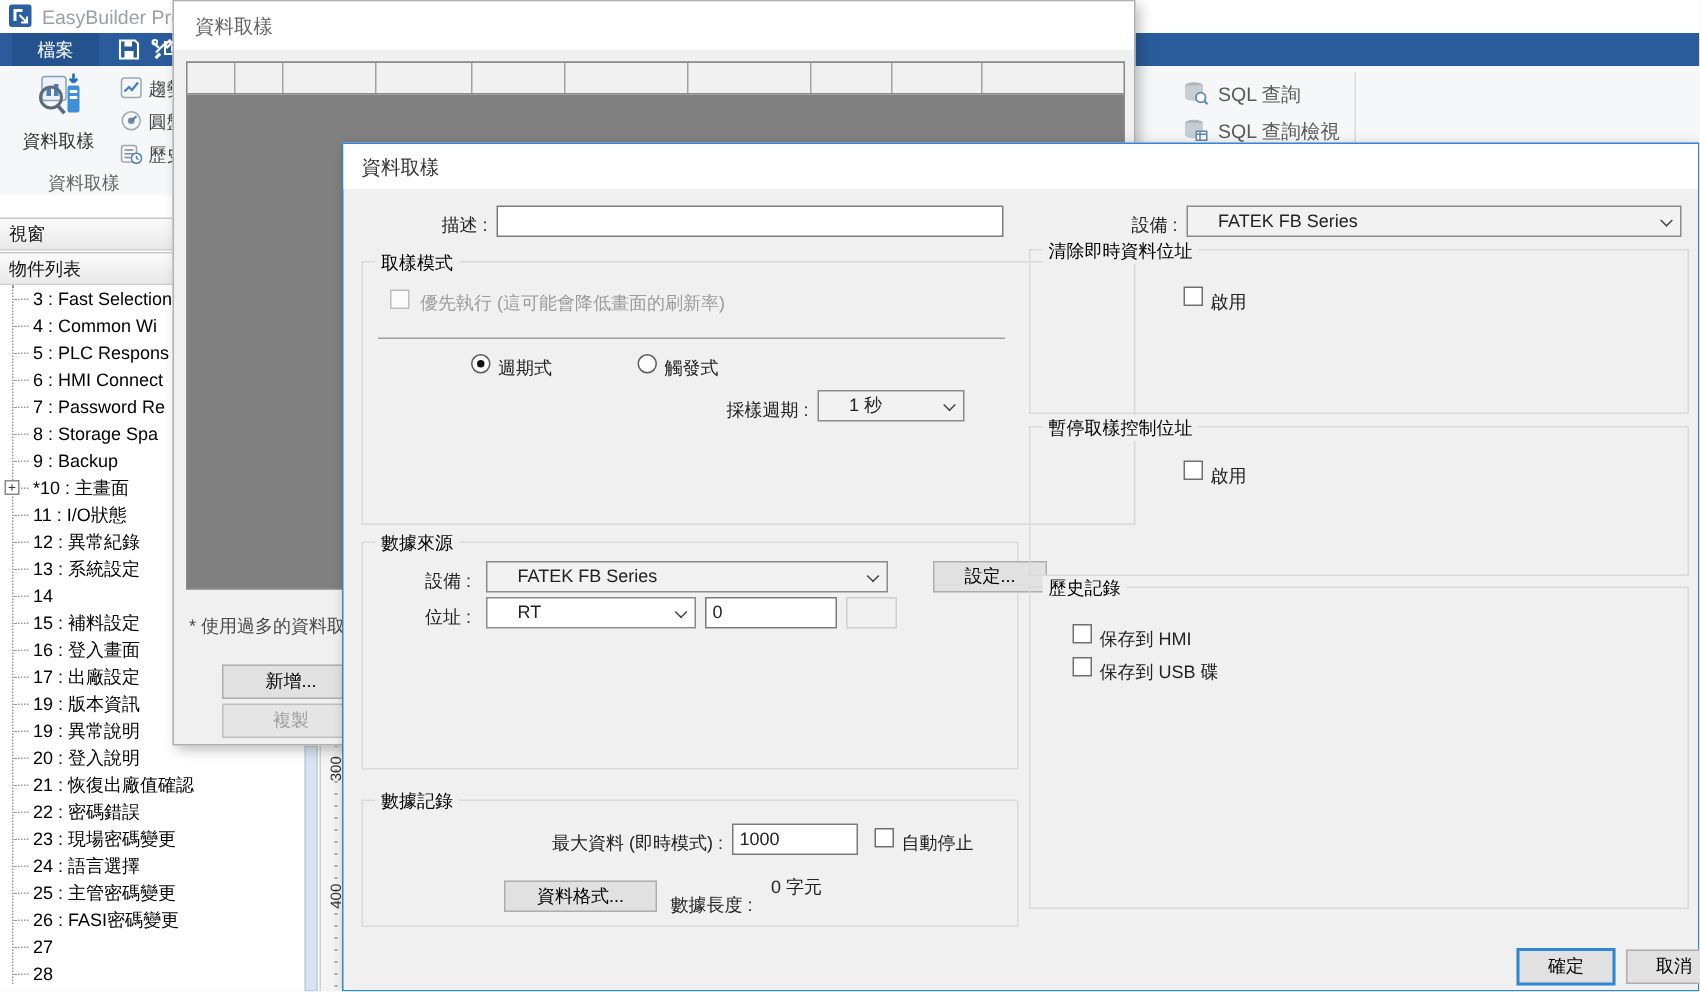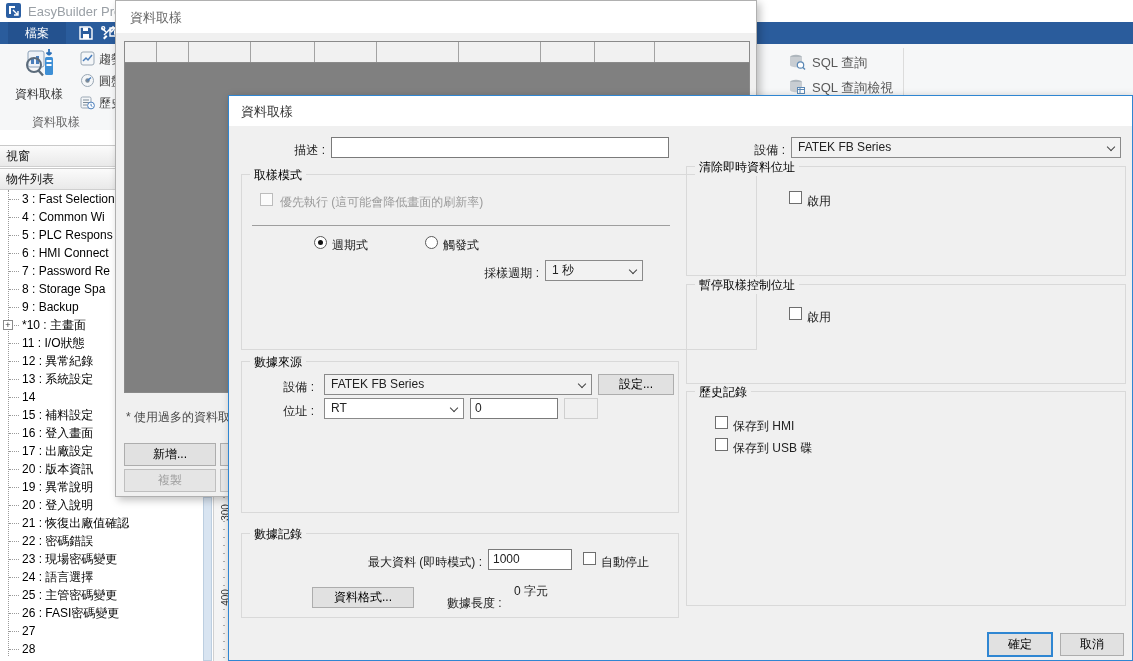--- a/index.html
+++ b/index.html
@@ -39,24 +39,24 @@
     font-size:9px; line-height:8px; text-align:center; color:#333; }
 
   .scroll-strip { position:absolute; left:203px; top:497px; width:9px; height:164px; background:#d8e4f1; border:1px solid #bccee0; }
   .ruler { position:absolute; left:213px; top:497px; width:15px; height:164px; background:#f4f4f4;
     border-left:1px solid #d0d0d0; }
   .ruler .tickcol { position:absolute; right:3px; top:0; width:2px; height:100%;
     background:repeating-linear-gradient(#7a7a7a 0 1px, transparent 1px 8px); opacity:.6; }
   .ruler-num { position:absolute; left:-1px; transform:rotate(-90deg); transform-origin:center; font-size:10px; color:#333; width:24px; text-align:center; }
 
   
-  .btn { background:#e1e1e1; border:1px solid #adadad; font-size:12px; color:#000; text-align:center; }
+  .btn { background:#e1e1e1; border:1px solid #adadad; font-size:12px; color:#000; text-align:center;margin-left:24px; }
   .btn.disabled { color:#a0a0a0; background:#e5e5e5; border-color:#bfbfbf; }
   .tb { background:#fff; border:1px solid #7a7a7a; font-size:12px; padding:0 4px; line-height:19px; white-space:nowrap; overflow:hidden; }
-  .combo { position:absolute; background:#f2f2f2; border:1px solid #8a8a8a; line-height:19px; padding:0 18px 0 6px; white-space:nowrap; overflow:hidden; }
+  .combo { position:absolute; background:#f2f2f2; border:1px solid #8a8a8a; line-height:19px; padding:0 18px 0 20px; white-space:nowrap; overflow:hidden; }
   .chev { position:absolute; right:6px; top:6px; width:6px; height:6px; border-right:1.4px solid #444; border-bottom:1.4px solid #444; transform:rotate(45deg); }
   .cb { position:absolute; width:13px; height:13px; background:#fff; border:1px solid #6e6e6e; }
   .cb.dis { border-color:#bcbcbc; background:#fbfbfb; }
   .rb { position:absolute; width:13px; height:13px; background:#fff; border:1px solid #5a5a5a; border-radius:50%; }
   .rb.sel::after { content:""; position:absolute; left:3px; top:3px; width:5px; height:5px; background:#111; border-radius:50%; }
   .groupbox { position:absolute; border:1px solid #d9d9d9; }
   .groupbox > .glabel { position:absolute; top:-8px; left:8px; background:#f0f0f0; padding:0 4px; color:#000; }
   .lbl-r { position:absolute; text-align:right; white-space:nowrap; }
 
   
@@ -260,21 +260,21 @@
       <div class="tree-item">
         
         <span>16 : 登入畫面</span>
       </div>
       <div class="tree-item">
         
         <span>17 : 出廠設定</span>
       </div>
       <div class="tree-item">
         
-        <span>20 : 版本資訊</span>
+        <span>19 : 版本資訊</span>
       </div>
       <div class="tree-item">
         
         <span>19 : 異常說明</span>
       </div>
       <div class="tree-item">
         
         <span>20 : 登入說明</span>
       </div>
       <div class="tree-item">

